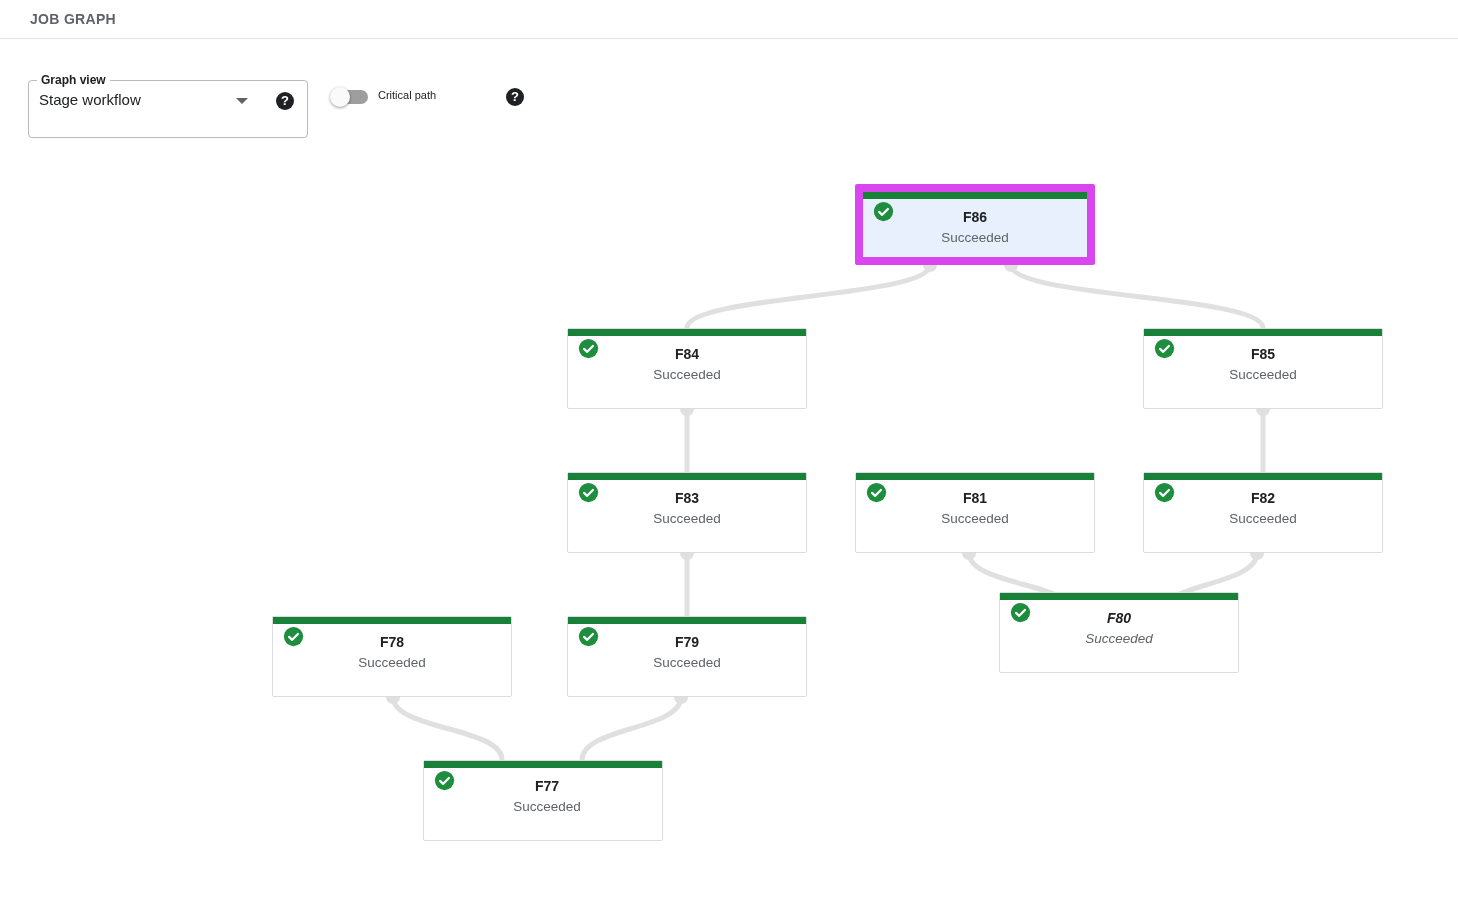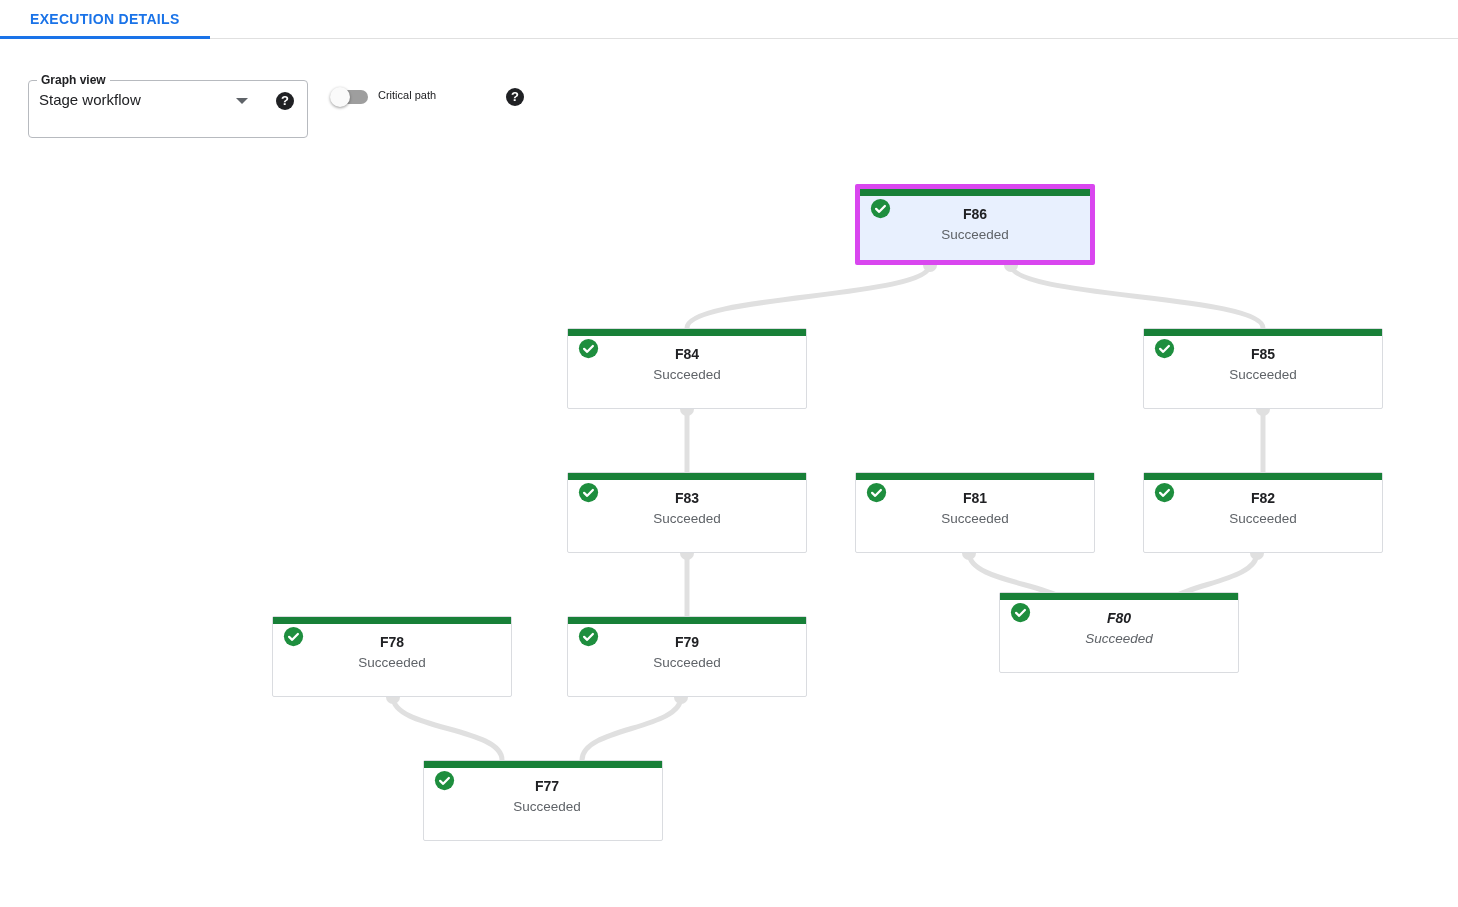--- a/index.html
+++ b/index.html
@@ -63,38 +63,38 @@
   }
   
   #graph-area{position:absolute;left:0;top:0;width:1458px;height:907px;z-index:1;}
   .edges{position:absolute;left:0;top:0;}
   .node{
     position:absolute;width:240px;height:81px;box-sizing:border-box;
     background:#fff;border:1px solid #dadce0;border-radius:2px;
     text-align:center;cursor:pointer;z-index:2;
   }
   .node.selected{
-    background:#e8f0fe;border:5px solid #d946ef;
+    background:#e8f0fe;border:8px solid #d946ef;
   }
   .node .bar{
     position:absolute;left:0;top:0;width:100%;height:7px;background:#188038;
   }
   .node .check{position:absolute;left:10px;top:9px;width:21px;height:21px;}
   .node .title{
     margin-top:17px;font-size:14px;font-weight:bold;color:#202124;line-height:16px;
   }
   .node .status{
     margin-top:5px;font-size:13.5px;color:#5f6368;line-height:16px;
   }
 </style>
 </head>
 <body>
 
 <div class="tabbar">
-  <div class="tab active">EXECUTION DETAILS</div>
+  <div class="tab">JOB GRAPH</div>
 </div>
 
 <div class="select">
   <span class="select-label">Graph view</span>
   <span class="select-value">Stage workflow</span>
   <span class="caret"></span>
   <span class="help in-select">?</span>
 </div>
 
 <span class="switch">

